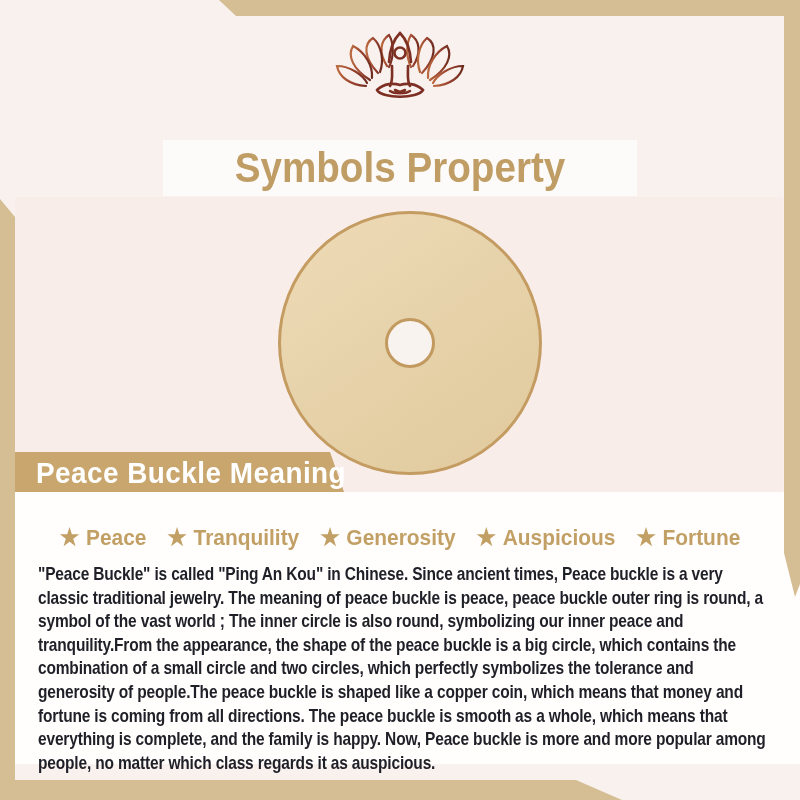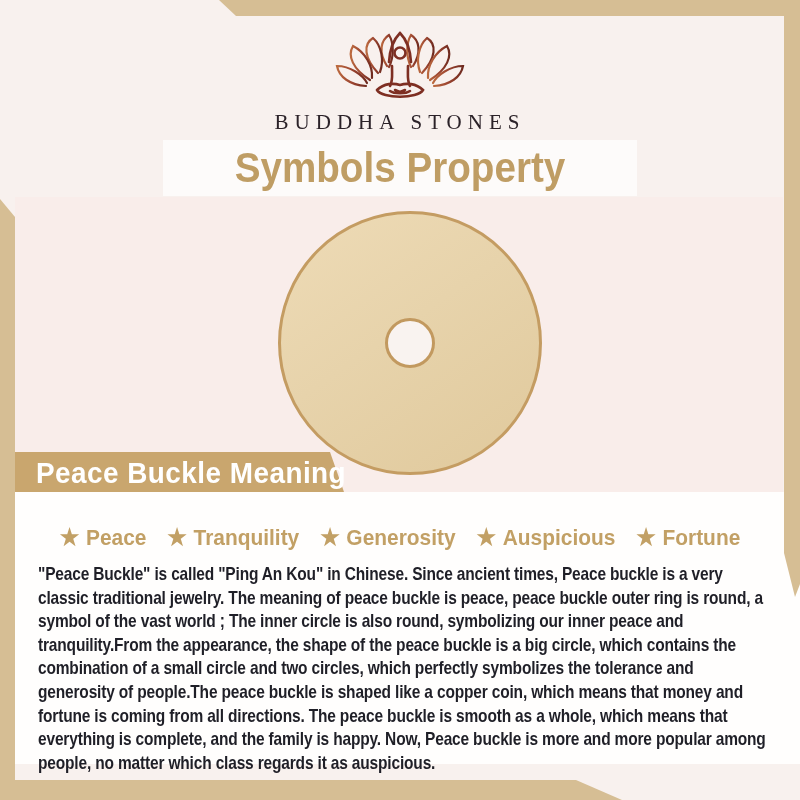--- a/index.html
+++ b/index.html
@@ -134,21 +134,20 @@
 
         <path d="M 62,38 C 62,48 63,53 60,58 M 78,38 C 78,48 77,53 80,58"></path>
 
         <path d="M 47,62 C 52,71 88,71 93,62 C 86,55 76,55 70,57 C 64,55 54,55 47,62"></path>
 
         <path d="M 60,63 C 64,66 76,66 80,63 M 65,62 L 70,64 M 75,62 L 70,64"></path>
       </g>
     </svg>
   </div>
 
-  <div class="brand-name">BUDDHA STONES</div>
 
   <div class="page-title">Symbols Property</div>
 
   <div class="banner"></div>
   <div class="banner-label">Peace Buckle Meaning</div>
 
   <div class="symbols-row">
     <span class="sym-item">
       <span class="star">★</span>
       <span>Peace</span>

